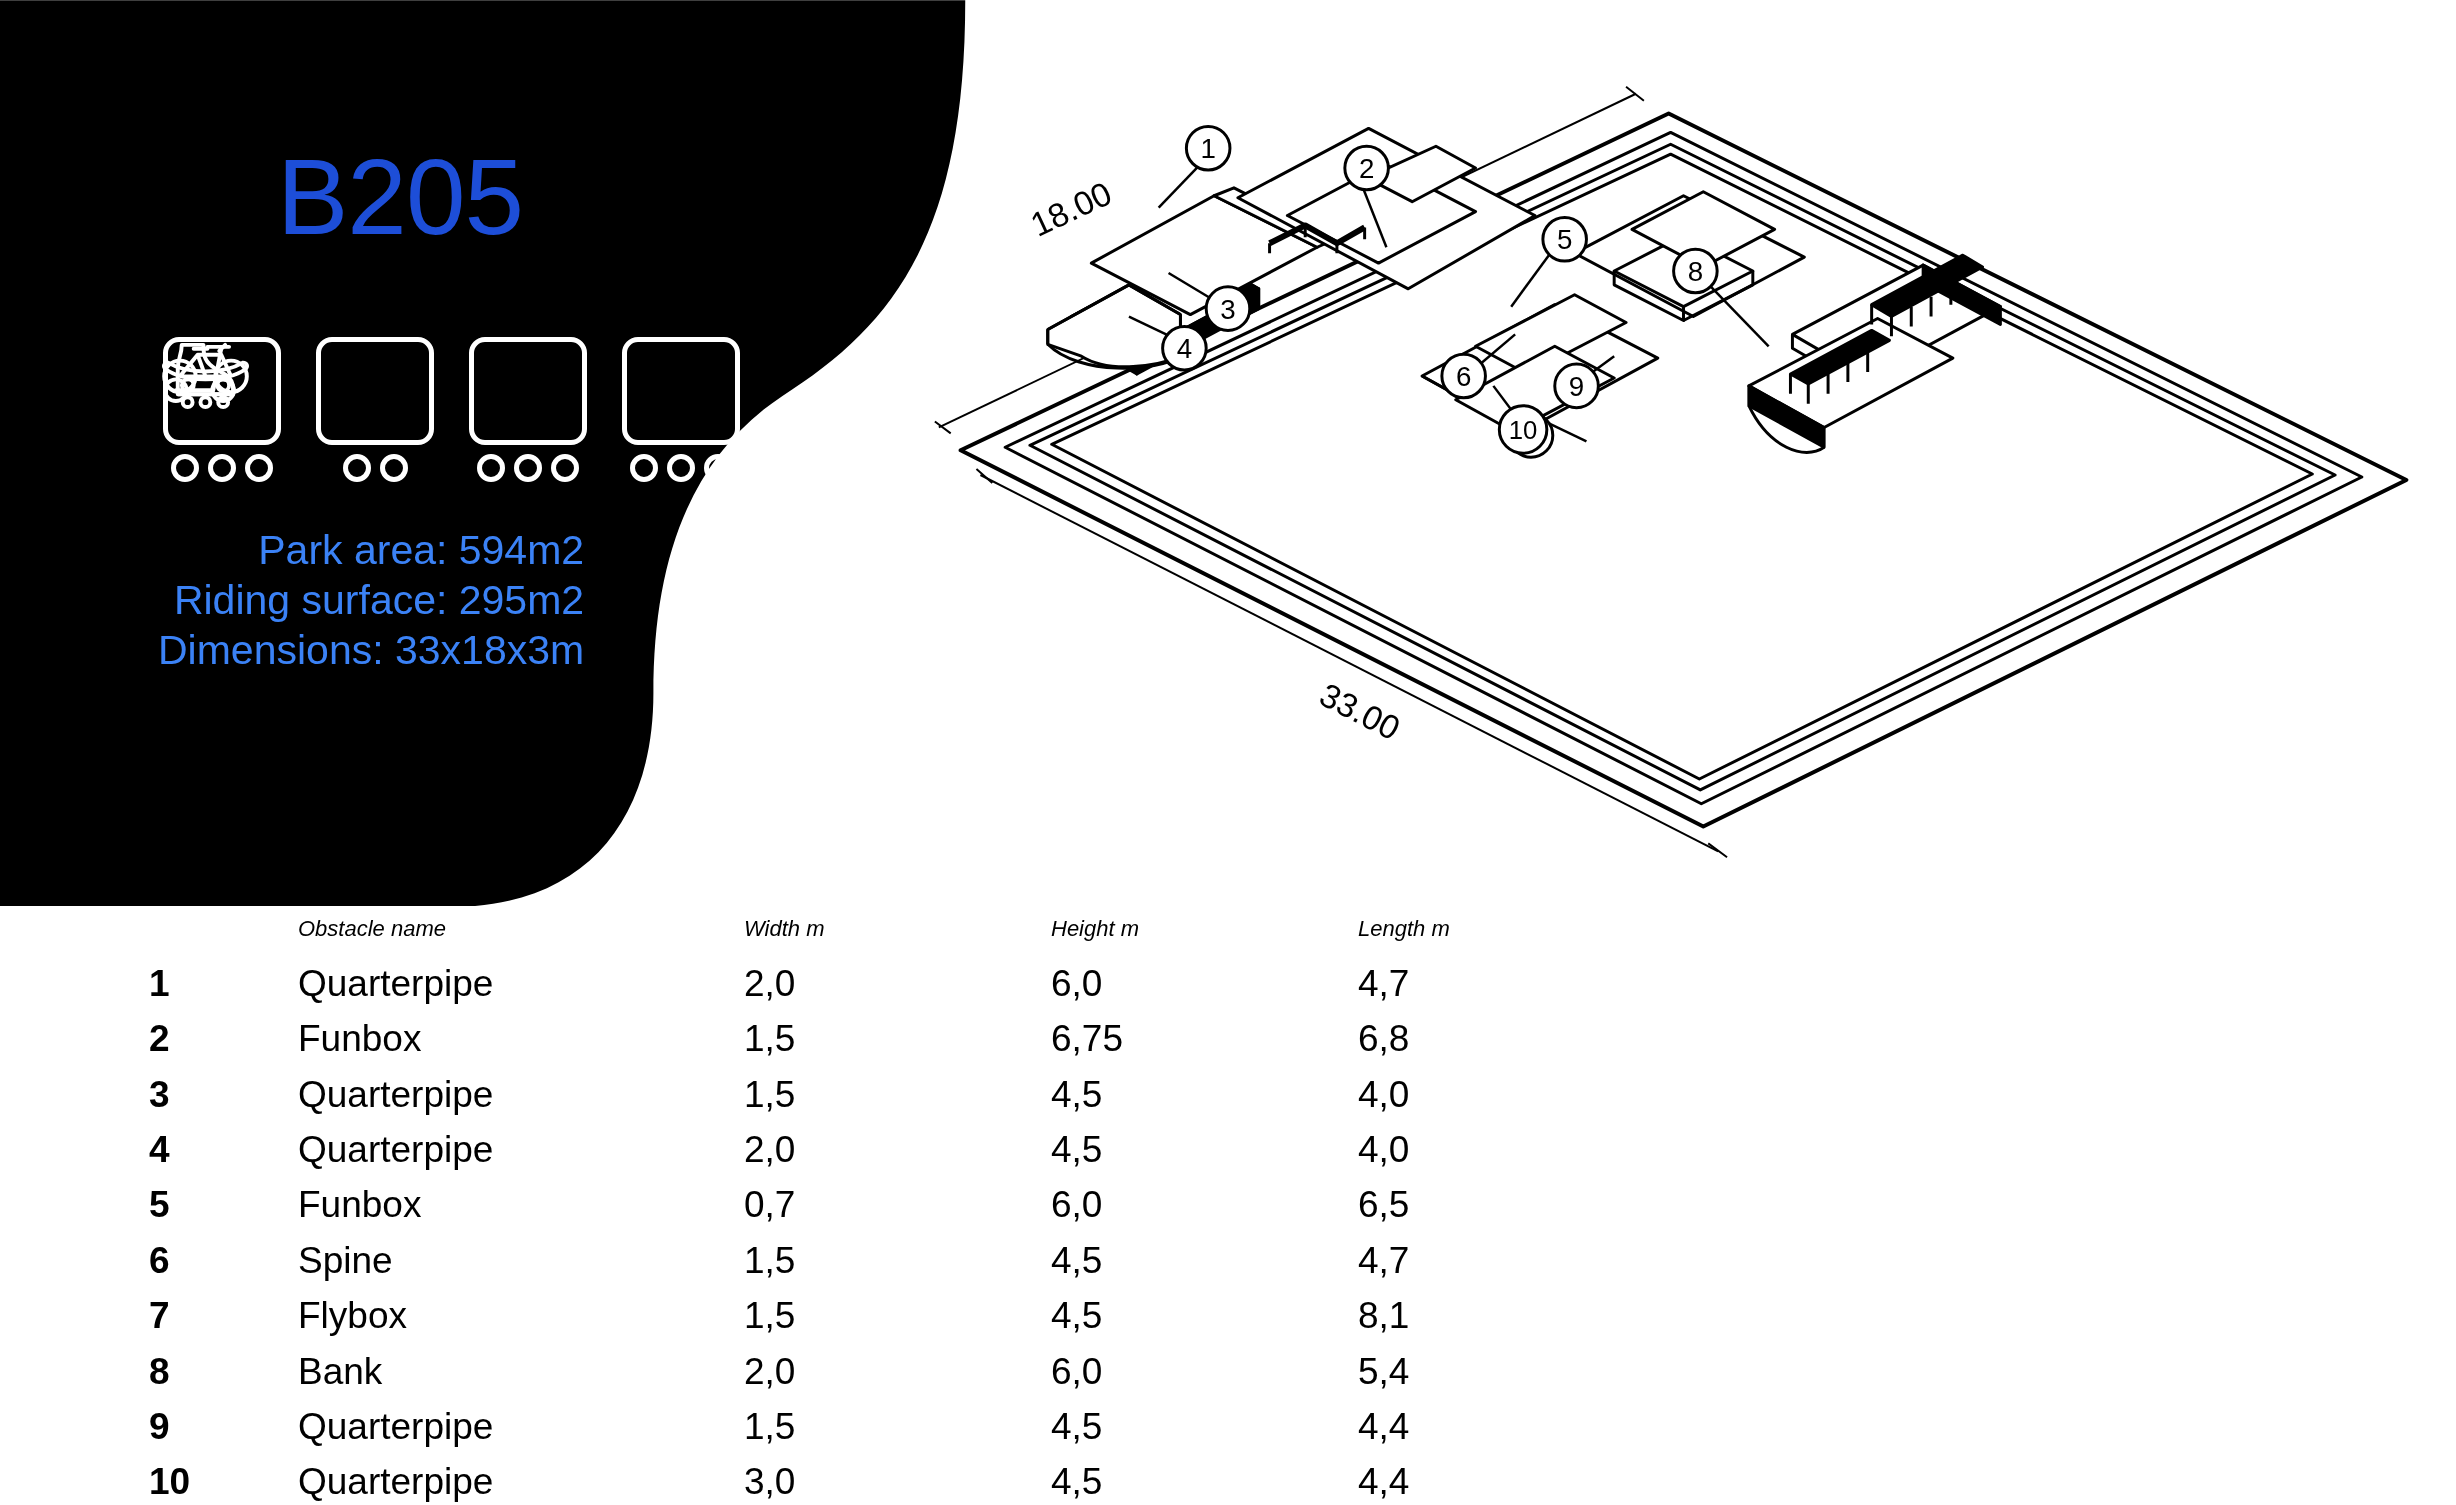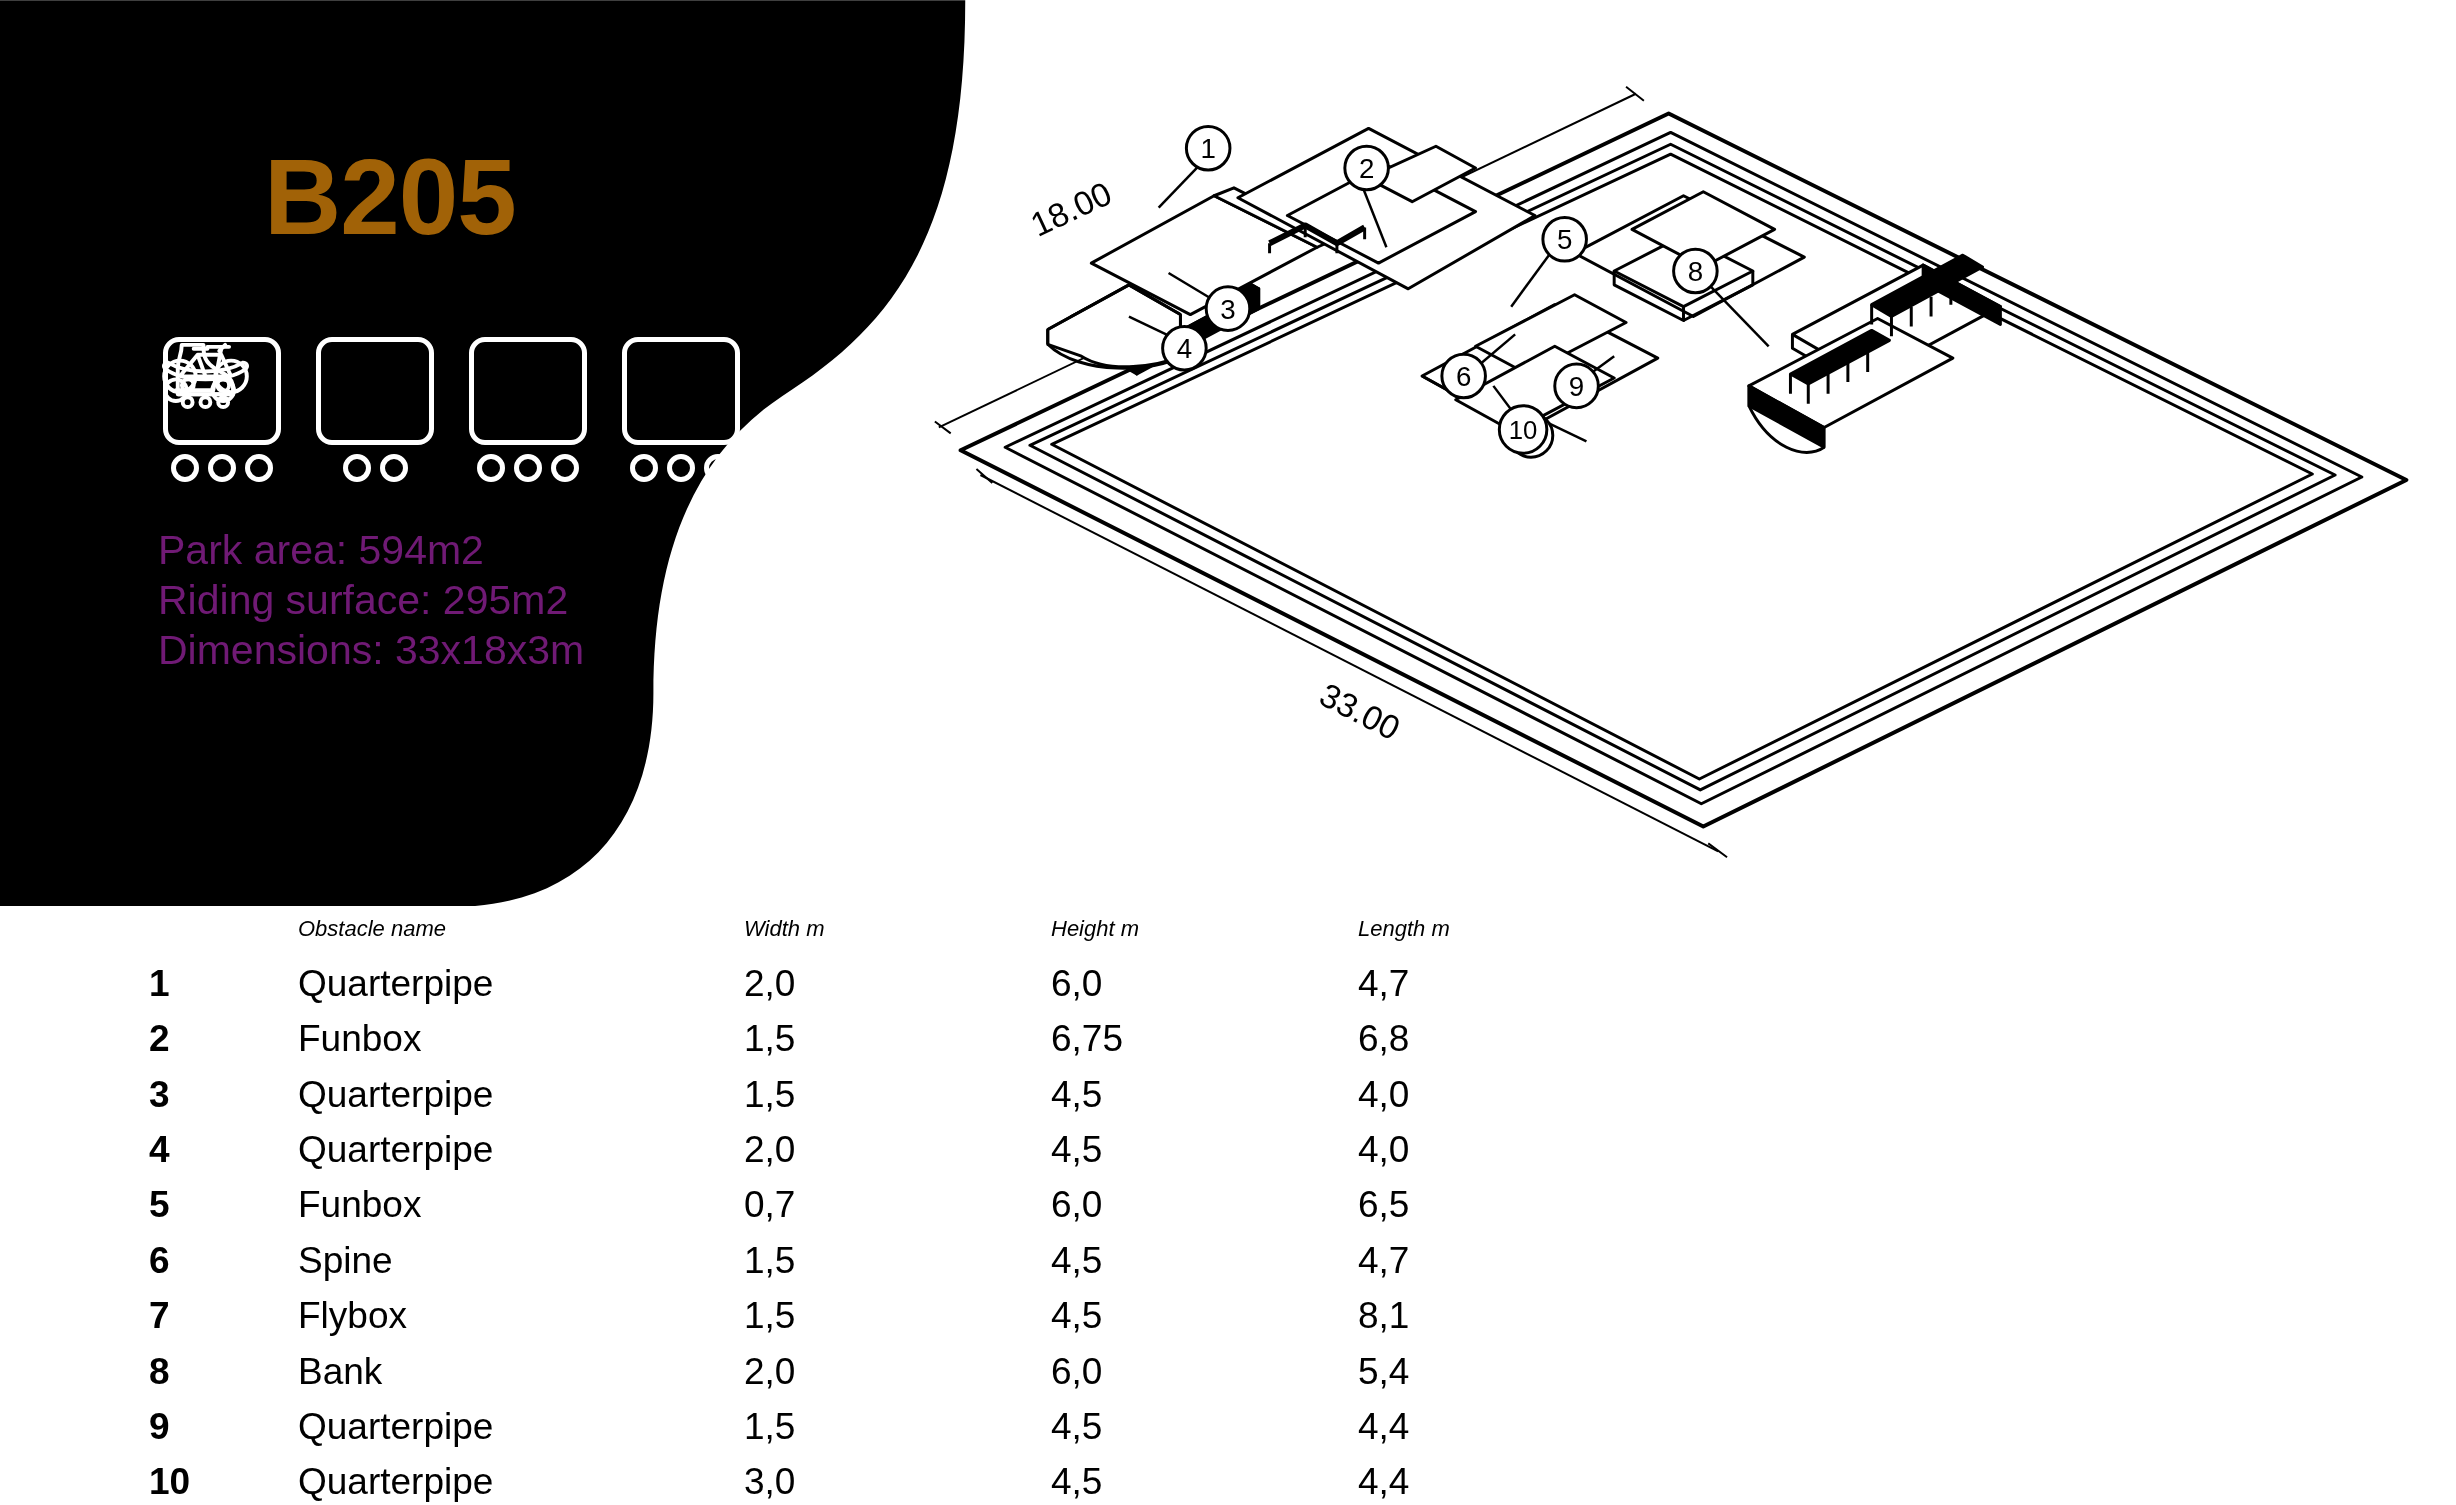--- a/index.html
+++ b/index.html
@@ -33,27 +33,27 @@
     position: absolute;
     left: 0;
     top: 0;
     width: 891px;
     height: 916px;
     color: #ffffff;
   }
 
   .park-code {
     position: absolute;
-    left: 264px;
+    left: 277px;
     top: 144px;
     font-size: 107px;
-    font-weight: bold;
+    font-weight: normal;
     letter-spacing: -1px;
     line-height: 1;
-    color: #a16207;
+    color: #1d4ed8;
   }
 
   
   .icons-row {
     position: absolute;
     left: 160px;
     top: 337px;
     display: flex;
     gap: 29px;
   }
@@ -87,21 +87,22 @@
     box-sizing: border-box;
   }
 
   
   .stats {
     position: absolute;
     left: 158px;
     top: 525px;
     font-size: 41px;
     line-height: 1.22;
-    color: #701a75;
+    color: #3b82f6;
+    text-align: right;
   }
   .stats div { white-space: nowrap; }
 
   
   .drawing {
     position: absolute;
     left: 921px;
     top: 59px;
     width: 1525px;
     height: 832px;

